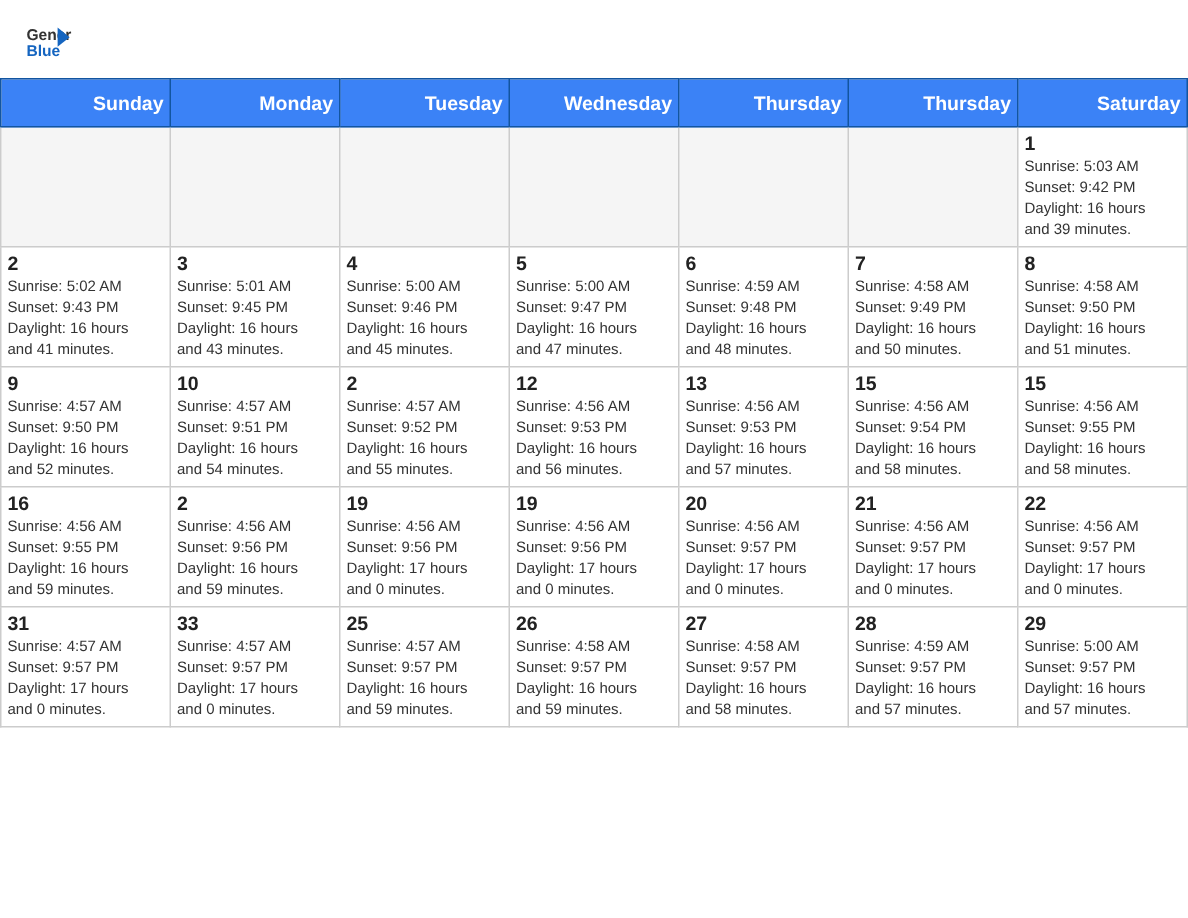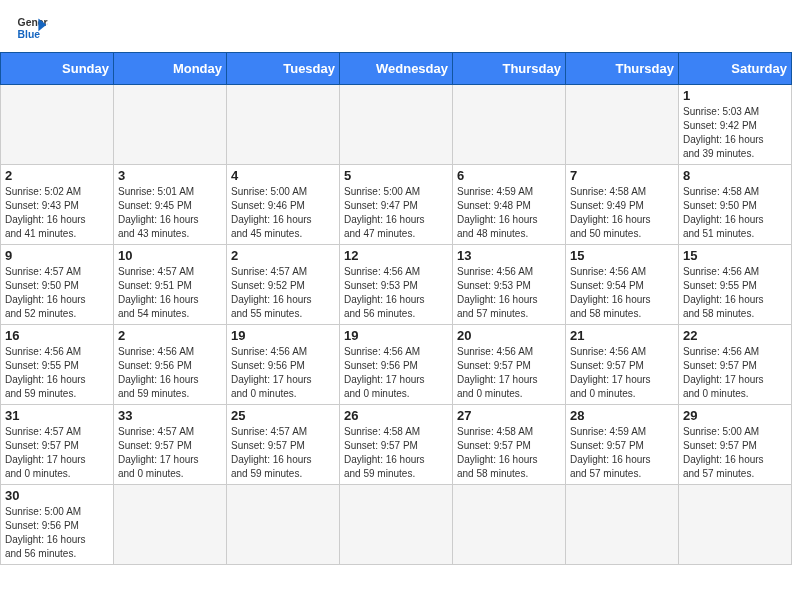--- a/index.html
+++ b/index.html
@@ -321,29 +321,14 @@
 and 57 minutes.</div>
         </td>
         <td>
           <span class="day-num">29</span>
           <div class="day-info" style="white-space: pre-line;">Sunrise: 5:00 AM
 Sunset: 9:57 PM
 Daylight: 16 hours
 and 57 minutes.</div>
         </td>
       </tr>
-      <tr class="last-row">
-        <td>
-          <span class="day-num">30</span>
-          <div class="day-info" style="white-space: pre-line;">Sunrise: 5:00 AM
-Sunset: 9:56 PM
-Daylight: 16 hours
-and 56 minutes.</div>
-        </td>
-        <td class="empty"></td>
-        <td class="empty"></td>
-        <td class="empty"></td>
-        <td class="empty"></td>
-        <td class="empty"></td>
-        <td class="empty"></td>
-      </tr>
     </tbody>
 </table>
 
 </body></html>

